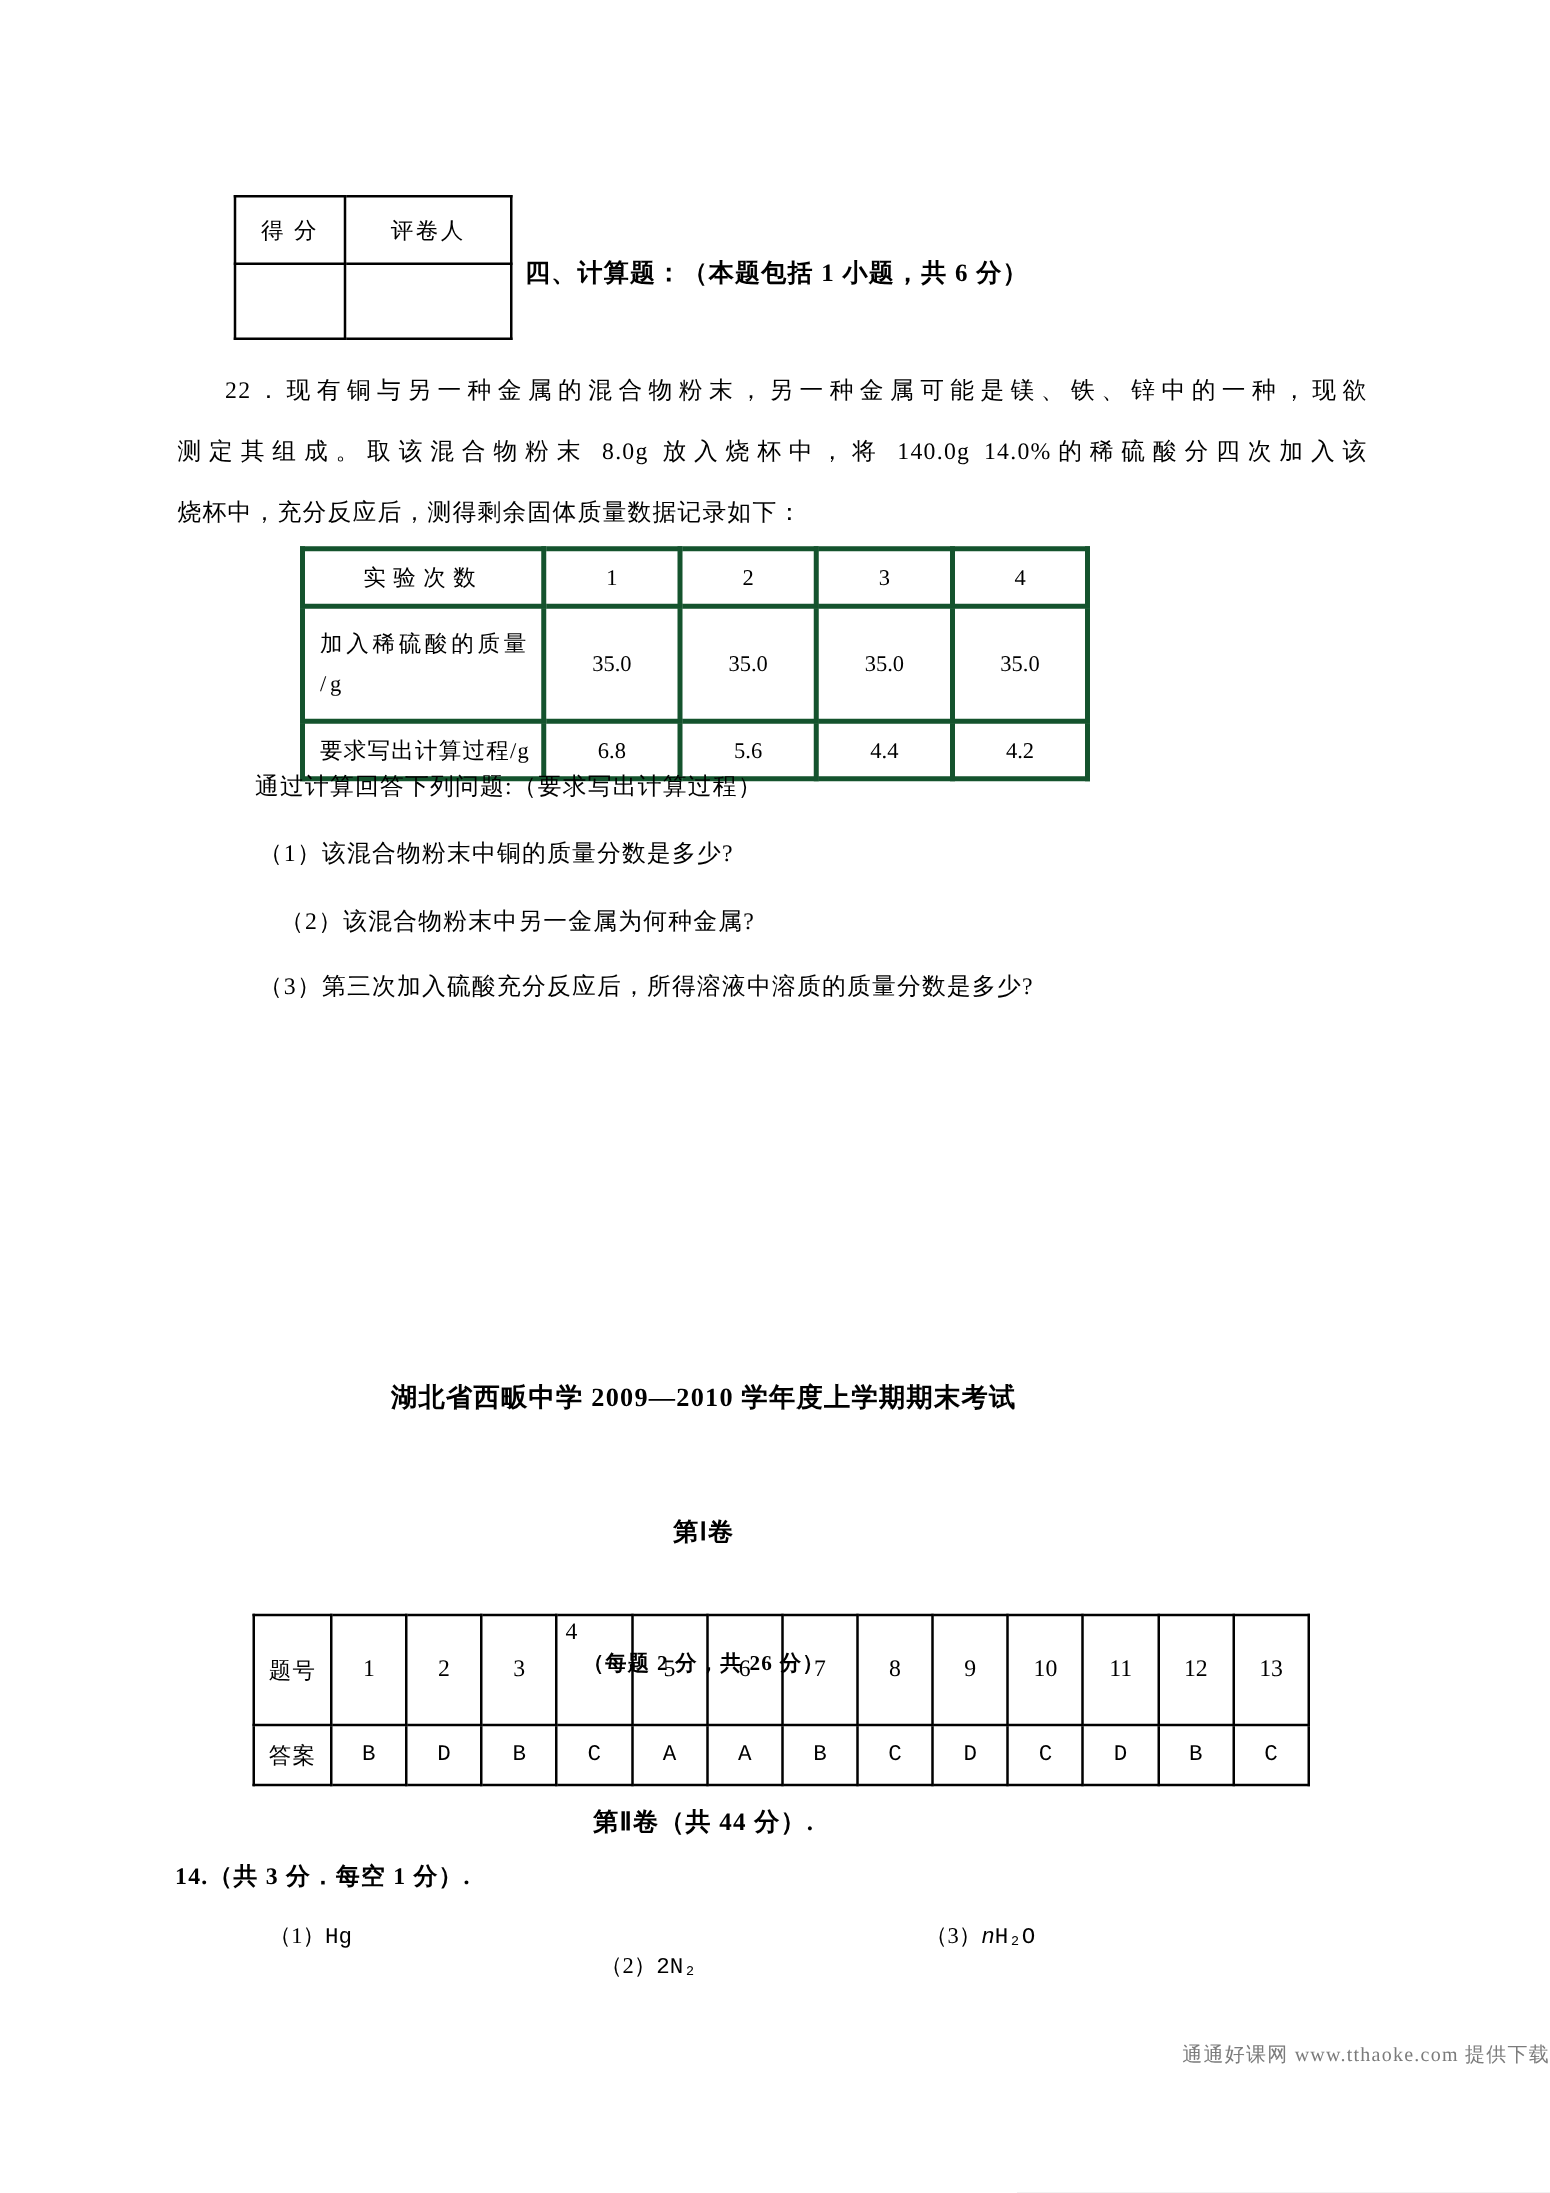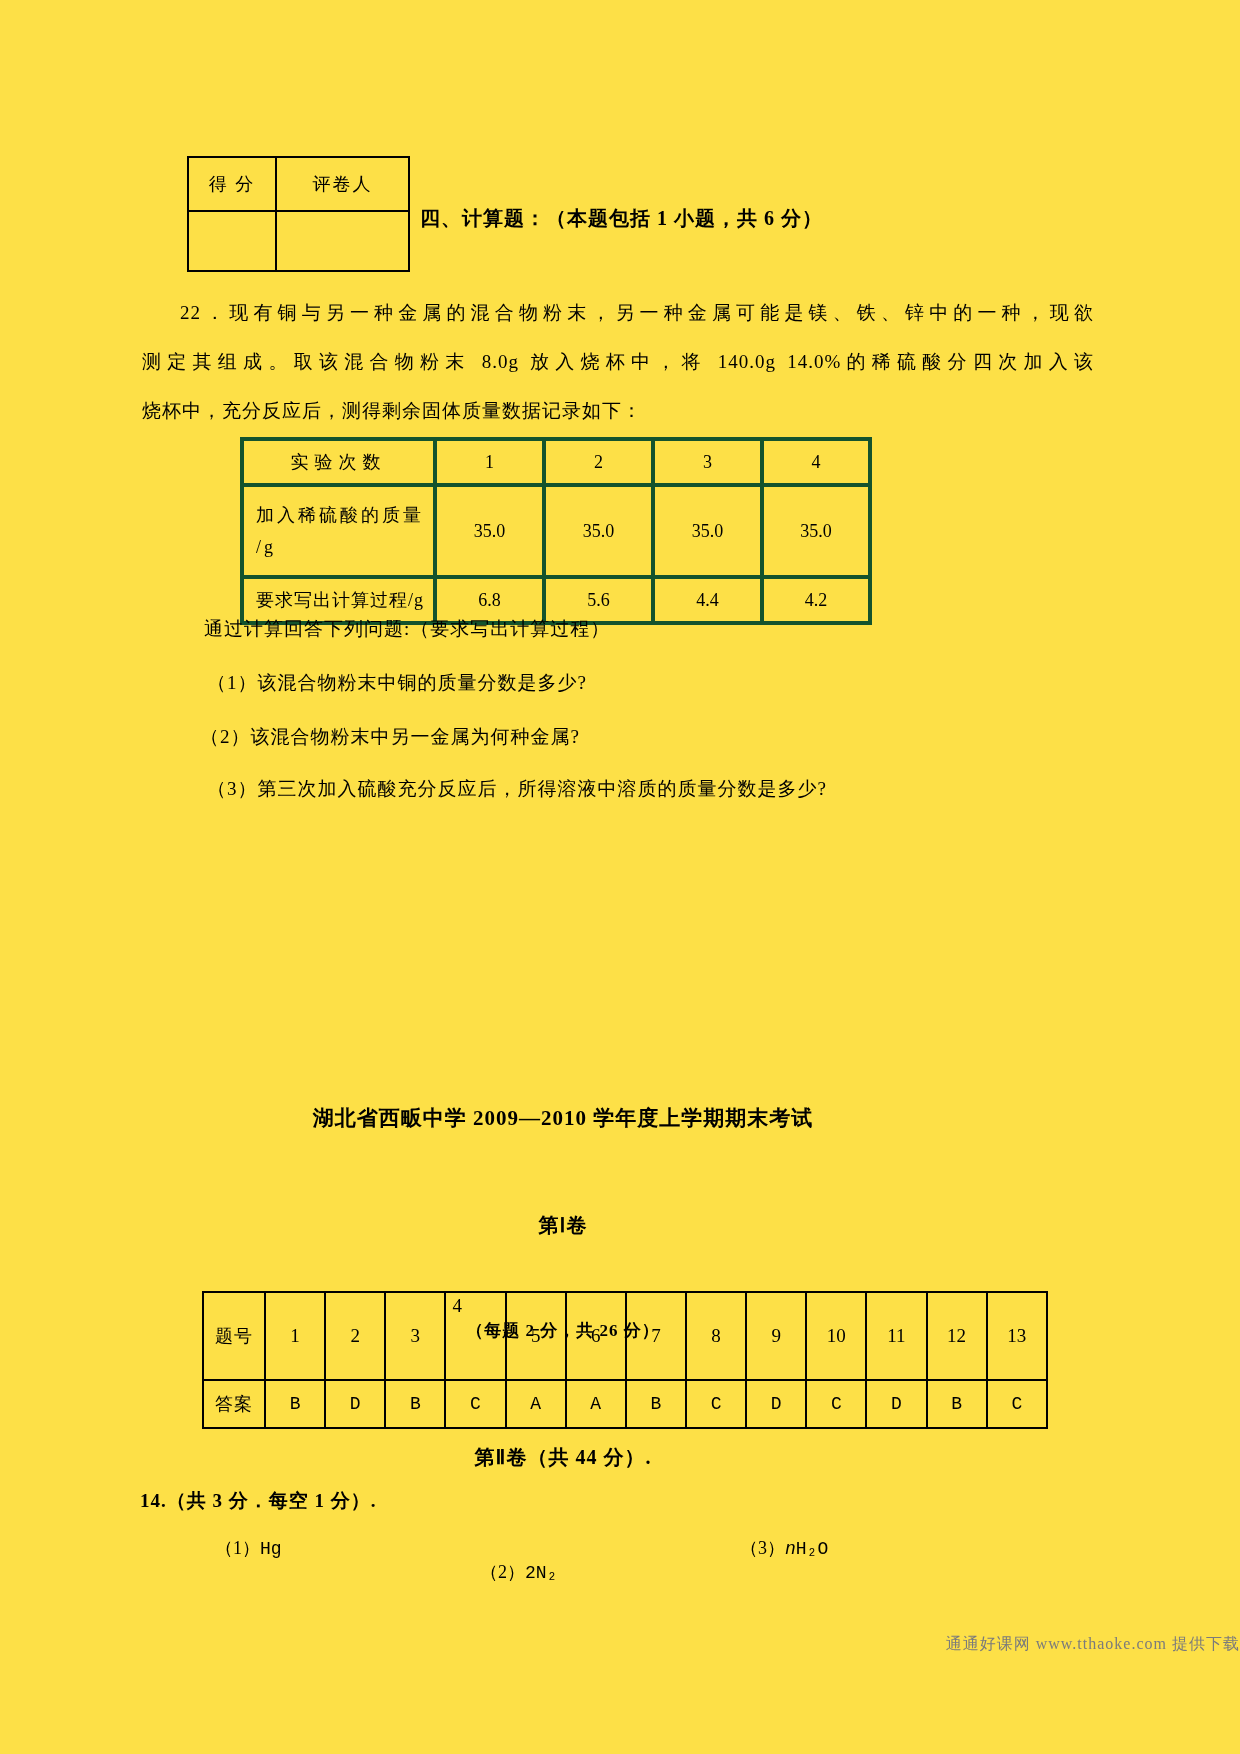--- a/index.html
+++ b/index.html
@@ -1,20 +1,20 @@
 <!DOCTYPE html>
 <html><head>
 <meta charset="utf-8">
 <style>
   html,body{margin:0;padding:0;background:#e8e8e8;}
   .page{
     position:relative;
     width:1240px;height:1754px;
     margin:0 auto;
-    background:#fde047;
+    background:#ffffff;
     font-family:"Liberation Serif", serif;
     color:#000;
     overflow:hidden;
   }
   
   .score-box{
     position:absolute;left:187px;top:156px;
     border-collapse:collapse;table-layout:fixed;
   }
   .score-box td{
@@ -61,21 +61,21 @@
   .data-table .lbl-cell2{
     text-align:left;padding-left:12px;letter-spacing:1px;
   }
   
   .note,.subq{
     position:absolute;left:204px;
     font-size:19px;letter-spacing:1px;white-space:nowrap;
   }
   .note{top:616px;}
   .sub1{top:670px;left:207px;}
-  .sub2{top:724px;left:200px;}
+  .sub2{top:724px;left:224px;}
   .sub3{top:776px;left:207px;}
   
   .ctr{
     position:absolute;left:0;width:1126px;
     text-align:center;font-weight:bold;letter-spacing:1px;
   }
   .title1{top:1104px;font-size:21px;}
   .title2{top:1158px;font-size:20px;}
   .title3{top:1212px;font-size:20px;}
   .title4{top:1319px;font-size:17px;}

